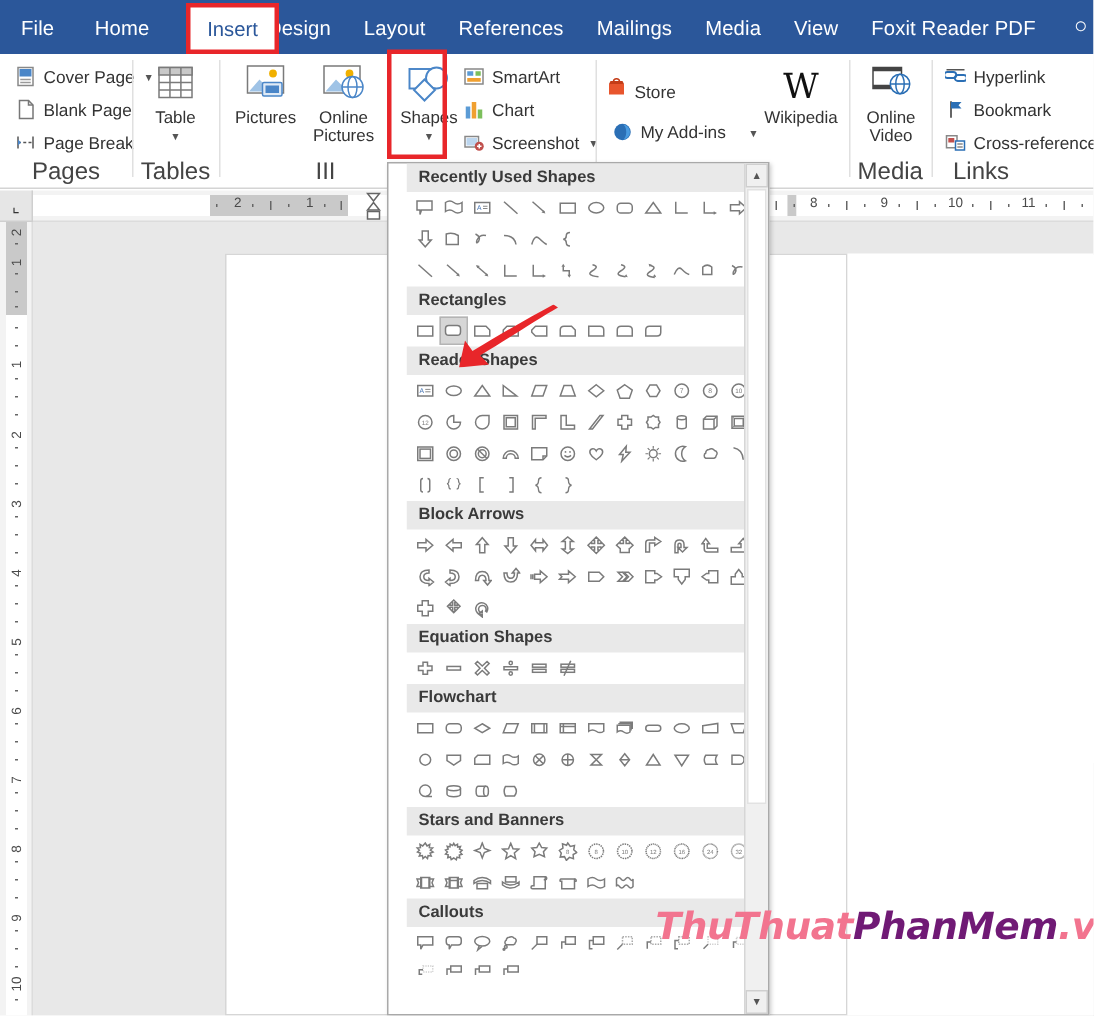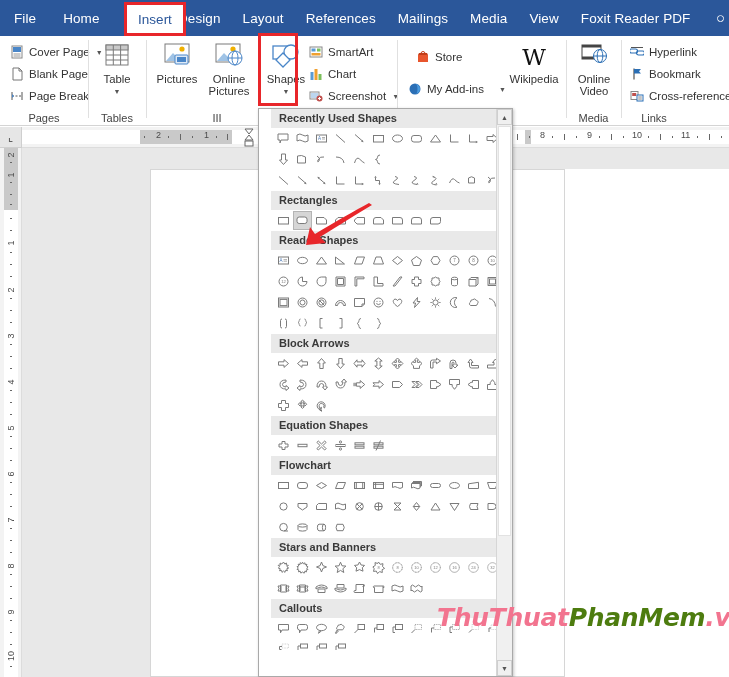--- a/index.html
+++ b/index.html
@@ -40,21 +40,21 @@
   }
 
   
   .ribbon {
     position:absolute; left:0; top:36px; width:729px; height:90px;
     background:#ffffff; border-bottom:1px solid #d4d4d4;
   }
   .rgroup { position:absolute; top:0; height:90px; }
   .rgroup .glabel {
     position:absolute; bottom:2px; left:0; width:100%;
-    text-align:center; font-size:11px; color:#444;
+    text-align:center; font-size:16px; color:#444;
   }
   .vsep { position:absolute; top:4px; width:1px; height:78px; background:#e0e0e0; }
 
   .smallbtn {
     display:flex; align-items:center; gap:5px;
     font-size:11.5px; color:#333; height:21px; padding:0 2px;
     white-space:nowrap;
   }
   .smallbtn .cap { line-height:1; }
   .caret { font-size:7px; color:#555; margin-left:1px; }
@@ -173,21 +173,21 @@
   .red-arrow { position:absolute; left:296px; top:203px; width:80px; height:42px; z-index:35; }
 
   
   .watermark {
     position:absolute; left:437px; top:603px; z-index:45;
     font-size:25px; font-weight:bold; font-style:italic;
     letter-spacing:-.3px; white-space:nowrap;
     font-family:"DejaVu Sans", sans-serif;
   }
   .wm-a { color:#f2748f; }
-  .wm-b { color:#4d7c0f; }
+  .wm-b { color:#701a75; }
 </style>
 </head>
 <body>
 
 <div id="app">
 
   <div class="tabbar">
     <div class="tab file">
         <span>File</span>
       </div>
@@ -350,21 +350,21 @@
             </svg>
         </span>
         <span class="cap">Screenshot</span>
         <span class="caret">▼</span>
       </div>
       <div class="glabel" style="left:40px;width:60px;">III</div>
     </div>
     <div class="vsep" style="left:397px;"></div>
 
     <div class="rgroup" style="left:398px; width:172px;">
-      <div class="smallbtn" style="position:absolute;left:16px;top:11px;">
+      <div class="smallbtn" style="position:absolute;left:4px;top:11px;align-items:flex-end;">
         <span>
           <svg width="14" height="14" viewBox="0 0 14 14">
               <rect x="2" y="5" width="10" height="7" fill="#e8552d"></rect>
               <path d="M2 5 h10 l-1-2 H3 Z" fill="#c43d18"></path>
               <path d="M5 5 v-1.5 a2 2 0 0 1 4 0 V5" fill="none" stroke="#c43d18"></path>
             </svg>
         </span>
         <span class="cap">Store</span>
       </div>
       <div class="smallbtn" style="position:absolute;left:8px;top:43px;">

